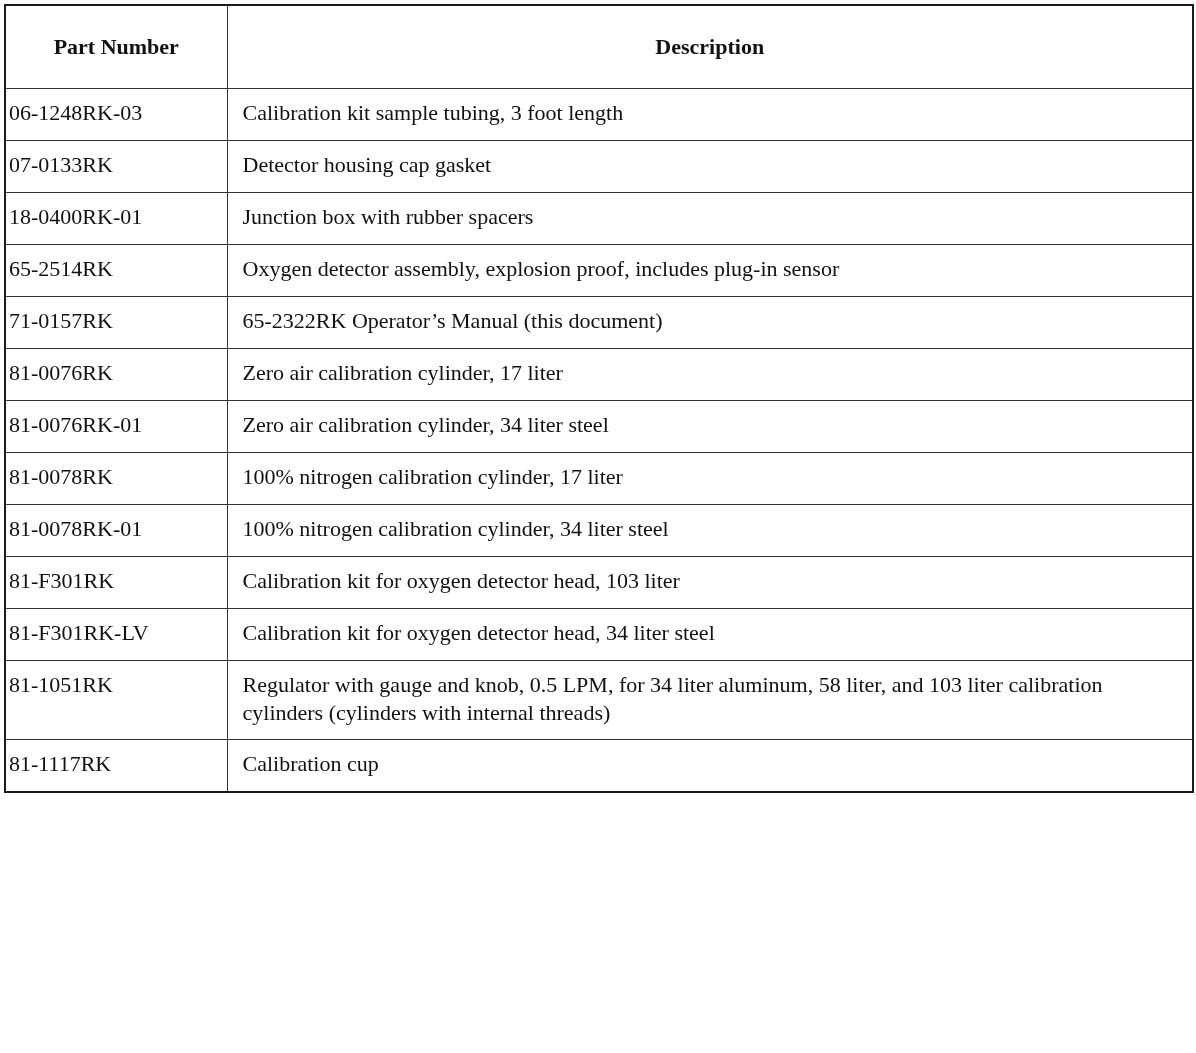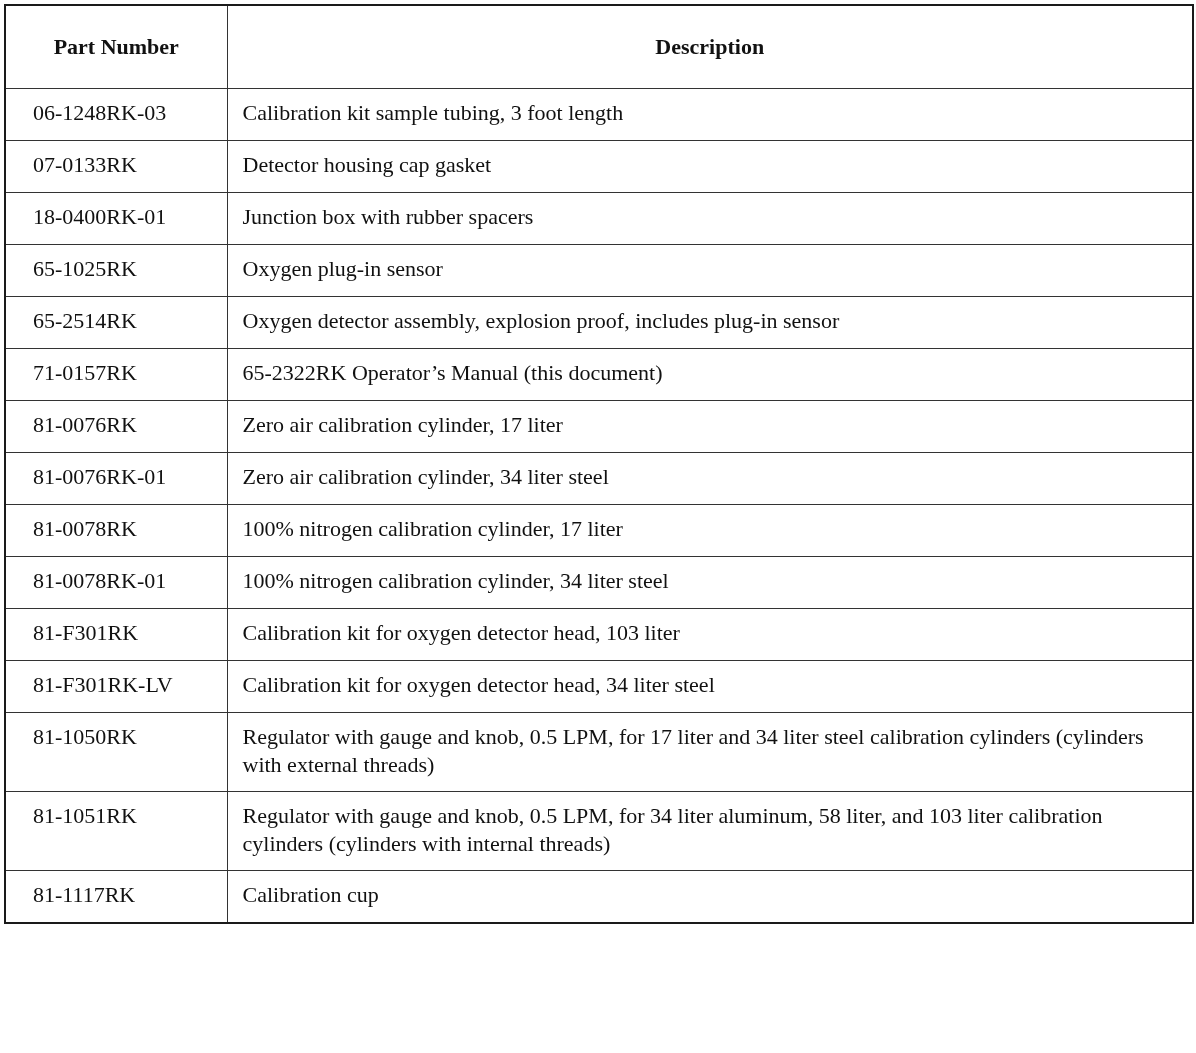--- a/index.html
+++ b/index.html
@@ -25,21 +25,21 @@
       border: 2px solid #1a1a1a;
     }
     table.parts col.c-part { width: 222px; }
     table.parts col.c-desc { width: 966px; }
     table.parts th, table.parts td {
       border: 1.5px solid #333333;
       font-size: 22px;
       line-height: 28px;
       vertical-align: top;
       text-align: left;
-      padding: 10px 14px 12px 27px;
+      padding: 10px 14px 12px 3px;
     }
     table.parts th {
       font-weight: bold;
       text-align: center;
       vertical-align: middle;
       height: 60px;
       padding: 11px 10px;
       font-size: 22px;
     }
     table.parts tr.row td {
@@ -76,24 +76,20 @@
     </tr>
     <tr class="row">
       <td>07-0133RK</td>
       <td class="desc">Detector housing cap gasket</td>
     </tr>
     <tr class="row">
       <td>18-0400RK-01</td>
       <td class="desc">Junction box with rubber spacers</td>
     </tr>
     <tr class="row">
-      <td>65-1025RK</td>
-      <td class="desc">Oxygen plug-in sensor</td>
-    </tr>
-    <tr class="row">
       <td>65-2514RK</td>
       <td class="desc">Oxygen detector assembly, explosion proof, includes plug-in sensor</td>
     </tr>
     <tr class="row">
       <td>71-0157RK</td>
       <td class="desc">65-2322RK Operator’s Manual (this document)</td>
     </tr>
     <tr class="row">
       <td>81-0076RK</td>
       <td class="desc">Zero air calibration cylinder, 17 liter</td>
@@ -112,24 +108,20 @@
     </tr>
     <tr class="row">
       <td>81-F301RK</td>
       <td class="desc">Calibration kit for oxygen detector head, 103 liter</td>
     </tr>
     <tr class="row">
       <td>81-F301RK-LV</td>
       <td class="desc">Calibration kit for oxygen detector head, 34 liter steel</td>
     </tr>
     <tr class="row multi">
-      <td>81-1050RK</td>
-      <td class="desc">Regulator with gauge and knob, 0.5 LPM, for 17 liter and 34 liter steel calibration cylinders (cylinders with external threads)</td>
-    </tr>
-    <tr class="row multi">
       <td>81-1051RK</td>
       <td class="desc">Regulator with gauge and knob, 0.5 LPM, for 34 liter aluminum, 58 liter, and 103 liter calibration cylinders (cylinders with internal threads)</td>
     </tr>
     <tr class="row">
       <td>81-1117RK</td>
       <td class="desc">Calibration cup</td>
     </tr>
   </tbody>
 </table>
 

